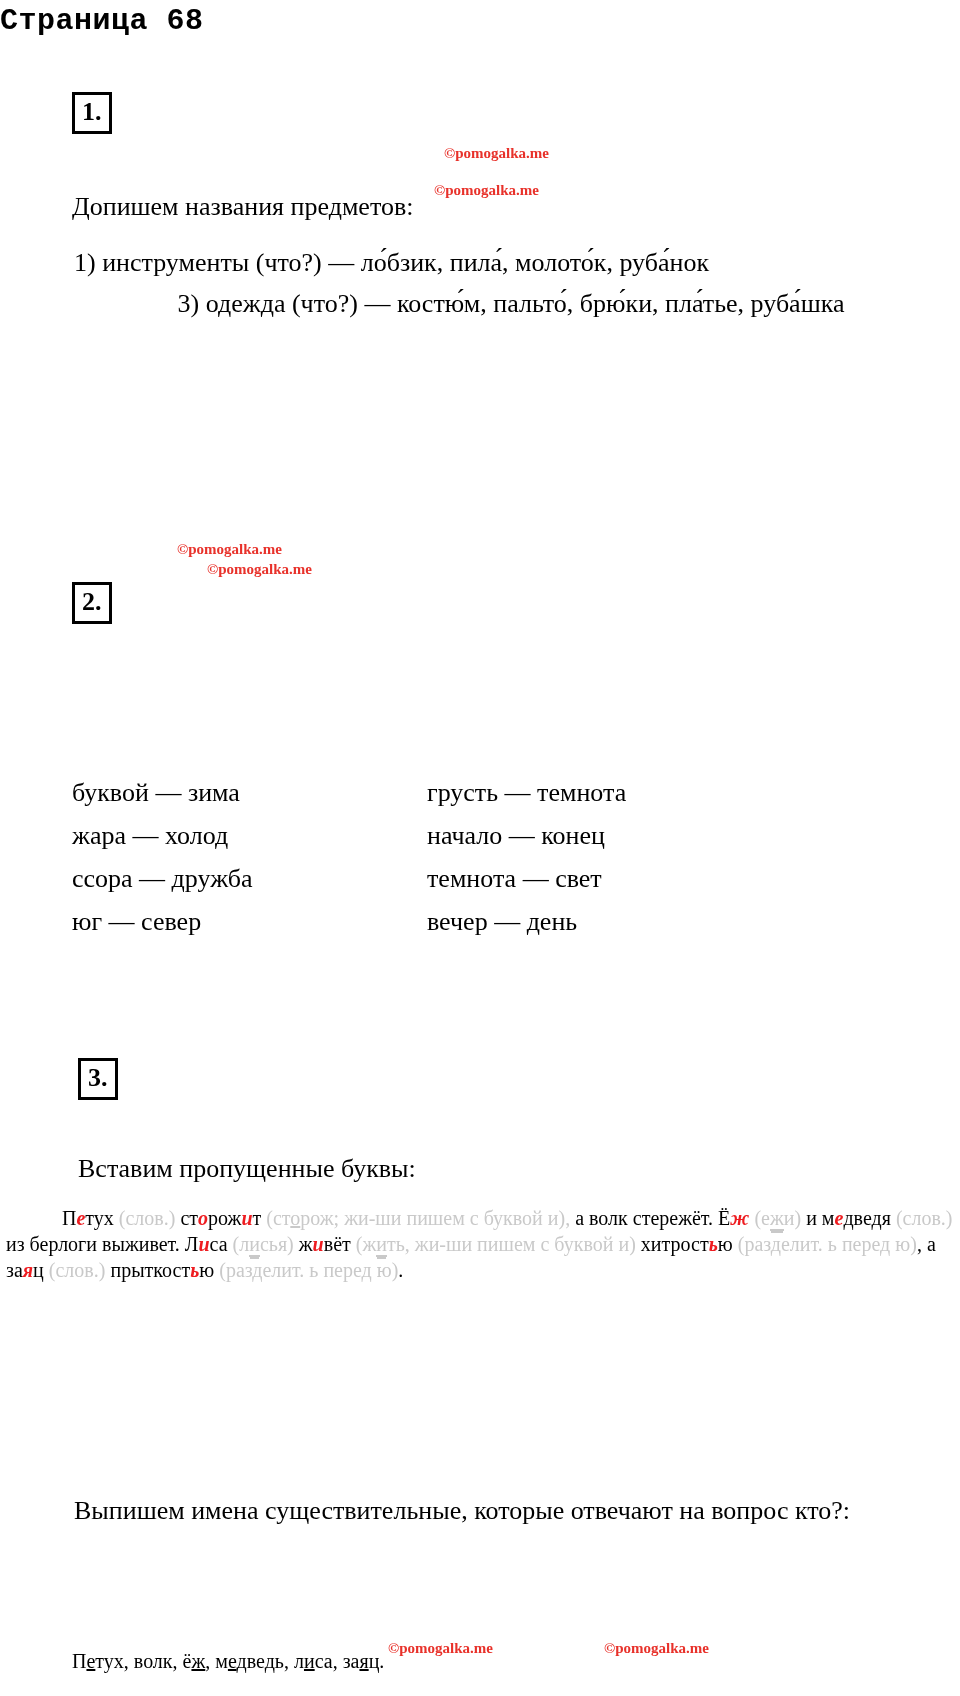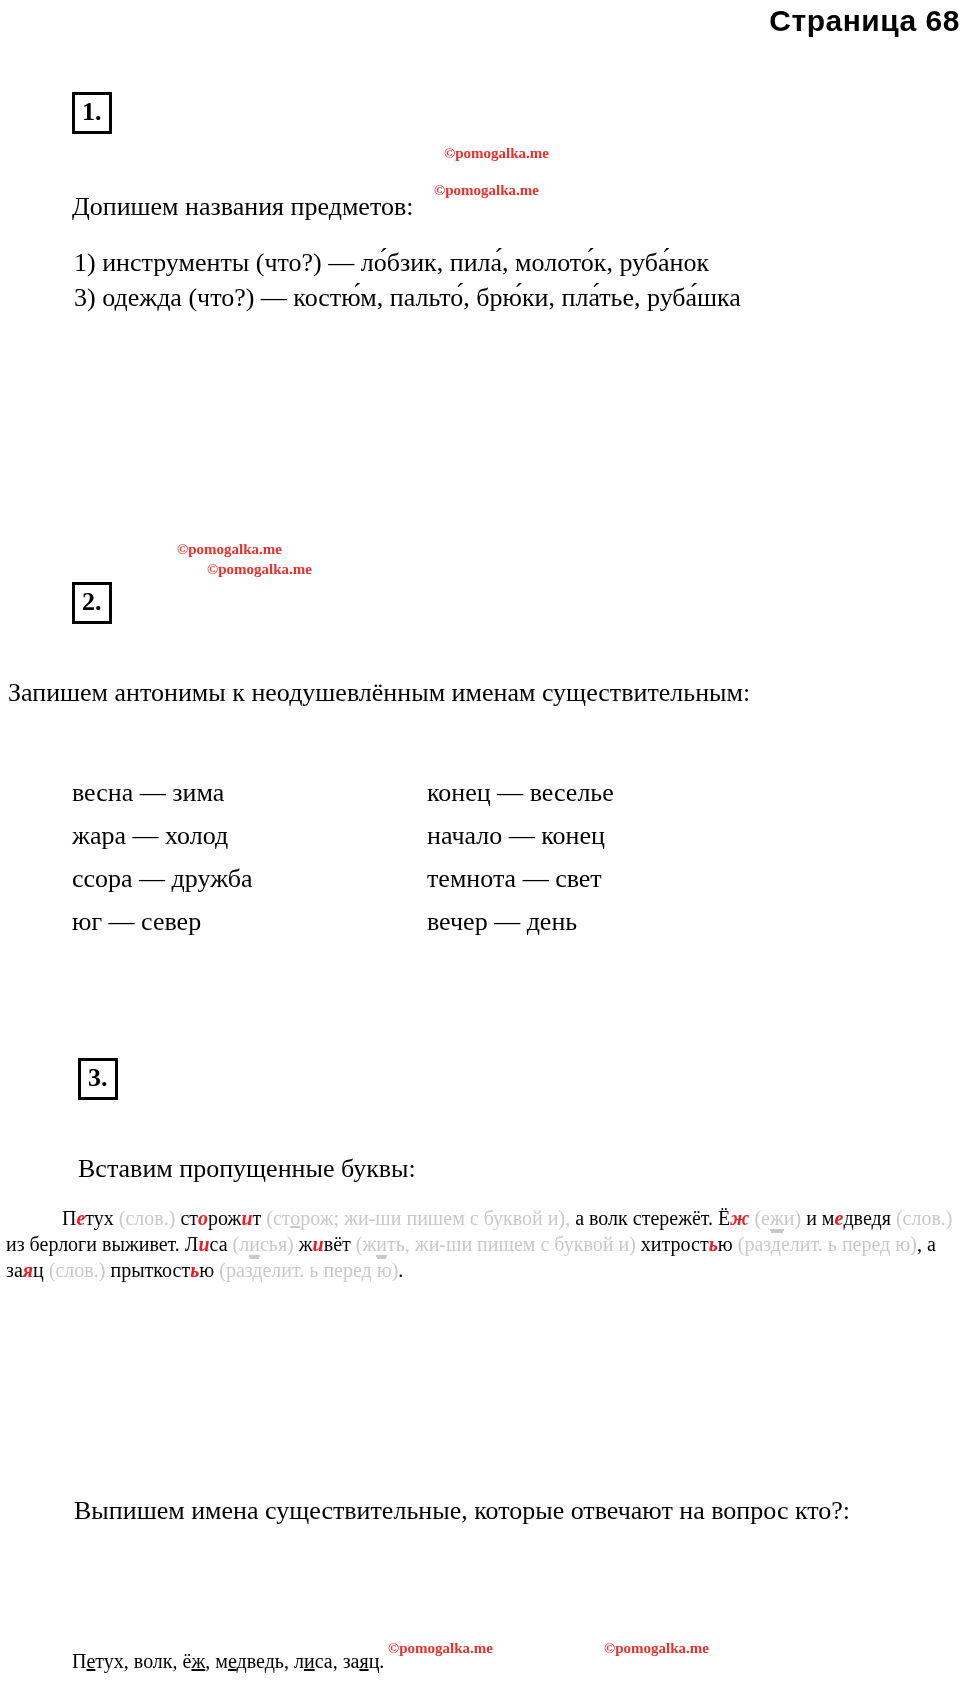--- a/index.html
+++ b/index.html
@@ -18,27 +18,27 @@
   }
 
   .page {
     position: relative;
     width: 960px;
     height: 1696px;
   }
 
   
   .page-title {
-    text-align: right;
+    text-align: left;
     font-size: 30px;
     font-weight: bold;
     letter-spacing: 0.5px;
     padding-top: 4px;
     margin: 0;
-    font-family: Liberation Sans, sans-serif;
+    font-family: Liberation Mono, monospace;
   }
 
   
   .wm {
     position: absolute;
     font-family: Liberation Serif, serif;
     font-size: 15px;
     font-weight: bold;
     color: #e8312a;
     white-space: nowrap;
@@ -130,37 +130,34 @@
   <div class="blk" style="top:92px;">
     <span class="ex-num" style="margin-left:72px;">1.</span>
   </div>
 
   <div class="blk" style="top:190px;">
     <p class="body-text" style="padding-left:72px;">Допишем названия предметов:</p>
   </div>
 
   <div class="blk" style="top:246px;">
     <p class="body-text indent">1) инструменты (что?) — ло́бзик, пила́, молото́к, руба́нок</p>
-    <p class="body-text indent" style="">3) одежда (что?) — костю́м, пальто́, брю́ки, пла́тье, руба́шка</p>
+    <p class="body-text indent" style="margin-top:6px;text-align:center;">3) одежда (что?) — костю́м, пальто́, брю́ки, пла́тье, руба́шка</p>
   </div>
 
   <div class="blk" style="top:582px;">
     <span class="ex-num" style="margin-left:72px;">2.</span>
   </div>
 
-  <div class="blk" style="top:676px;">
-    <p class="body-text" style="padding-left:72px;text-indent:-64px;">Запишем антонимы к неодушевлённым именам существительным:</p>
-  </div>
 
   <div class="blk" style="top:772px;">
     <table class="antonym-table">
       <tbody>
         <tr>
-          <td class="col-left">весна — зима</td>
-          <td>конец — веселье</td>
+          <td class="col-left">буквой — зима</td>
+          <td>грусть — темнота</td>
         </tr>
         <tr>
           <td class="col-left">жара — холод</td>
           <td>начало — конец</td>
         </tr>
         <tr>
           <td class="col-left">ссора — дружба</td>
           <td>темнота — свет</td>
         </tr>
         <tr>

